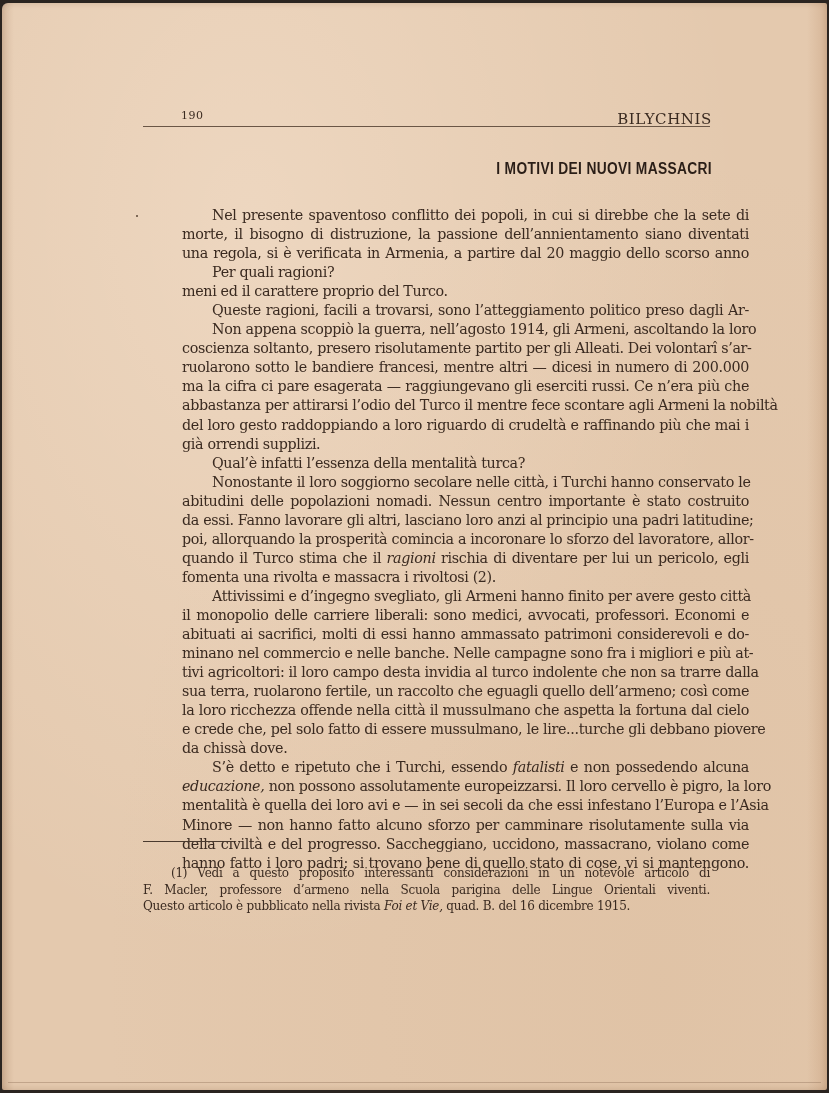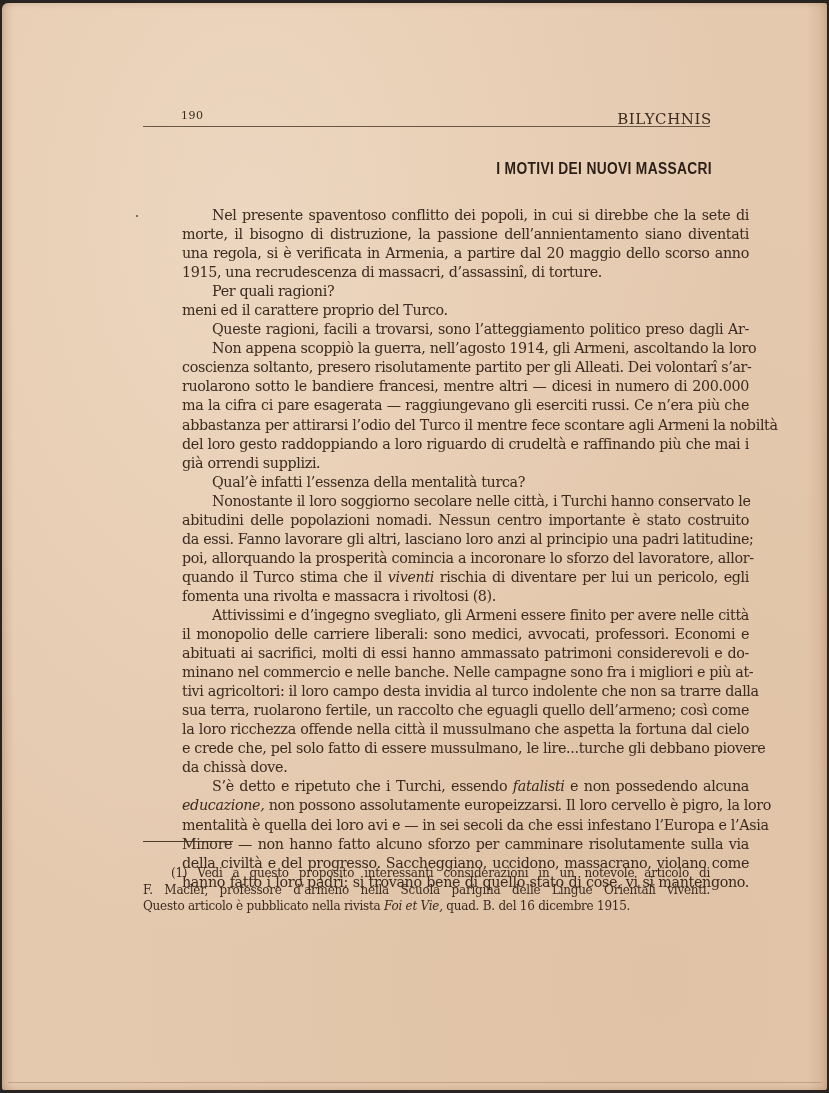--- a/index.html
+++ b/index.html
@@ -159,39 +159,38 @@
 <div class="head-rule"></div>
 
 <div class="article-title">I MOTIVI DEI NUOVI MASSACRI</div>
 
 <div class="margin-mark"></div>
 
 <div class="body-text" id="body-text">
     <div class="line indent">Nel presente spaventoso conflitto dei popoli, in cui si direbbe che la sete di</div>
     <div class="line">morte, il bisogno di distruzione, la passione dell’annientamento siano diventati</div>
     <div class="line">una regola, si è verificata in Armenia, a partire dal 20 maggio dello scorso anno</div>
-    <div class="line last">1915, una recrudescenza di massacri, d’assassinî, di torture.</div>
     <div class="line indent last">Per quali ragioni?</div>
     <div class="line last">meni ed il carattere proprio del Turco.</div>
     <div class="line indent">Queste ragioni, facili a trovarsi, sono l’atteggiamento politico preso dagli Ar-</div>
     <div class="line indent">Non appena scoppiò la guerra, nell’agosto 1914, gli Armeni, ascoltando la loro</div>
     <div class="line">coscienza soltanto, presero risolutamente partito per gli Alleati. Dei volontarî s’ar-</div>
     <div class="line">ruolarono sotto le bandiere francesi, mentre altri — dicesi in numero di 200.000</div>
     <div class="line">ma la cifra ci pare esagerata — raggiungevano gli eserciti russi. Ce n’era più che</div>
     <div class="line">abbastanza per attirarsi l’odio del Turco il mentre fece scontare agli Armeni la nobiltà</div>
     <div class="line">del loro gesto raddoppiando a loro riguardo di crudeltà e raffinando più che mai i</div>
     <div class="line last">già orrendi supplizi.</div>
     <div class="line indent last">Qual’è infatti l’essenza della mentalità turca?</div>
     <div class="line indent">Nonostante il loro soggiorno secolare nelle città, i Turchi hanno conservato le</div>
     <div class="line">abitudini delle popolazioni nomadi. Nessun centro importante è stato costruito</div>
     <div class="line">da essi. Fanno lavorare gli altri, lasciano loro anzi al principio una padri latitudine;</div>
     <div class="line">poi, allorquando la prosperità comincia a incoronare lo sforzo del lavoratore, allor-</div>
-    <div class="line"><span>quando il Turco stima che il </span><em>viventi</em><span> rischia di diventare per lui un pericolo, egli</span></div>
-    <div class="line last">fomenta una rivolta e massacra i rivoltosi (8).</div>
-    <div class="line indent">Attivissimi e d’ingegno svegliato, gli Armeni essere finito per avere nelle città</div>
+    <div class="line"><span>quando il Turco stima che il </span><em>ragioni</em><span> rischia di diventare per lui un pericolo, egli</span></div>
+    <div class="line last">fomenta una rivolta e massacra i rivoltosi (2).</div>
+    <div class="line indent">Attivissimi e d’ingegno svegliato, gli Armeni hanno finito per avere gesto città</div>
     <div class="line">il monopolio delle carriere liberali: sono medici, avvocati, professori. Economi e</div>
     <div class="line">abituati ai sacrifici, molti di essi hanno ammassato patrimoni considerevoli e do-</div>
     <div class="line">minano nel commercio e nelle banche. Nelle campagne sono fra i migliori e più at-</div>
     <div class="line">tivi agricoltori: il loro campo desta invidia al turco indolente che non sa trarre dalla</div>
     <div class="line">sua terra, ruolarono fertile, un raccolto che eguagli quello dell’armeno; così come</div>
     <div class="line">la loro ricchezza offende nella città il mussulmano che aspetta la fortuna dal cielo</div>
     <div class="line">e crede che, pel solo fatto di essere mussulmano, le lire...turche gli debbano piovere</div>
     <div class="line last">da chissà dove.</div>
     <div class="line indent"><span>S’è detto e ripetuto che i Turchi, essendo </span><em>fatalisti</em><span> e non possedendo alcuna</span></div>
     <div class="line"><span></span><em>educazione,</em><span> non possono assolutamente europeizzarsi. Il loro cervello è pigro, la loro</span></div>

